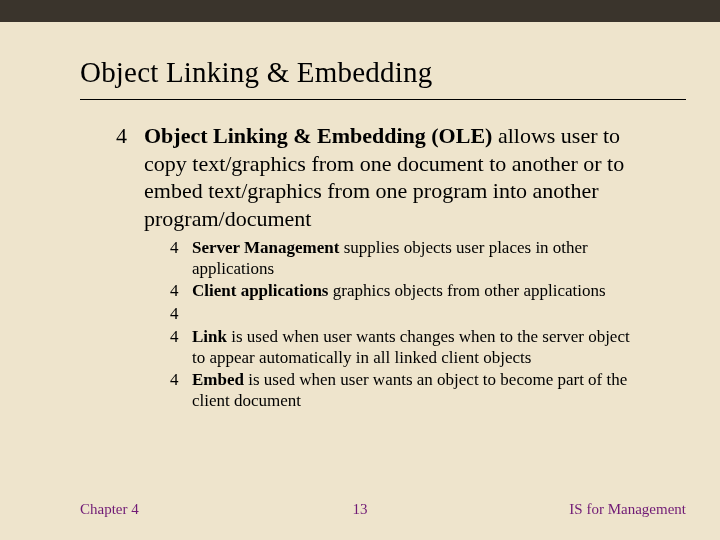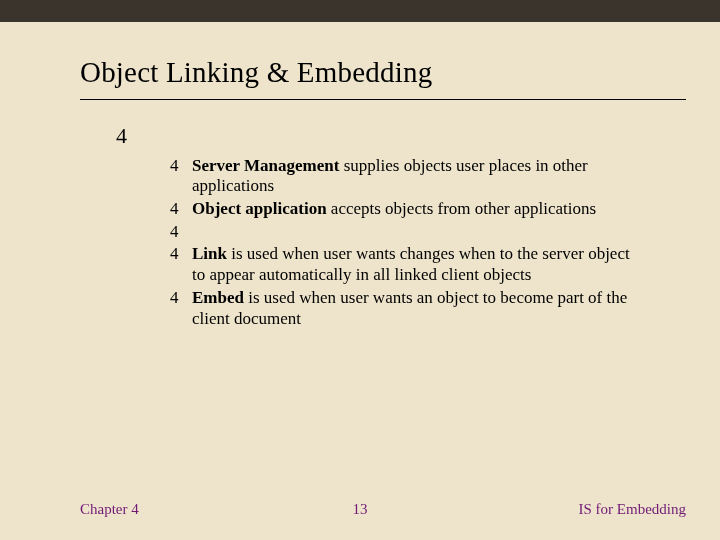--- a/index.html
+++ b/index.html
@@ -80,43 +80,46 @@
 
 <div class="topband"></div>
 
 <div class="slide">
 
   <div class="title">Object Linking &amp; Embedding</div>
   <hr class="hr">
 
   <div class="main-bullet">
     <div class="num">4</div>
+    <div class="body">
+      <b>Object Linking &amp; Embedding (OLE)</b><span> allows user to copy text/graphics from one document to another or to embed text/graphics from one program into another program/document</span>
+    </div>
   </div>
 
   <div class="sublist">
     <div class="sub-bullet">
       <div class="num">4</div>
       <div class="body"><b>Server Management</b><span> supplies objects user places in other applications</span></div>
     </div>
     <div class="sub-bullet">
       <div class="num">4</div>
-      <div class="body"><b>Object application</b><span> accepts objects from other applications</span></div>
+      <div class="body"><b>Client applications</b><span> graphics objects from other applications</span></div>
     </div>
     <div class="sub-bullet">
       <div class="num">4</div>
     </div>
     <div class="sub-bullet">
       <div class="num">4</div>
       <div class="body"><b>Link</b><span> is used when user wants changes when to the server object to appear automatically in all linked client objects</span></div>
     </div>
     <div class="sub-bullet">
       <div class="num">4</div>
       <div class="body"><b>Embed</b><span> is used when user wants an object to become part of the client document</span></div>
     </div>
   </div>
 
 </div>
 
 <div class="footer">
   <span>Chapter 4</span>
   <span class="center">13</span>
-  <span>IS  for Embedding</span>
+  <span>IS  for Management</span>
 </div>
 
 </body></html>

